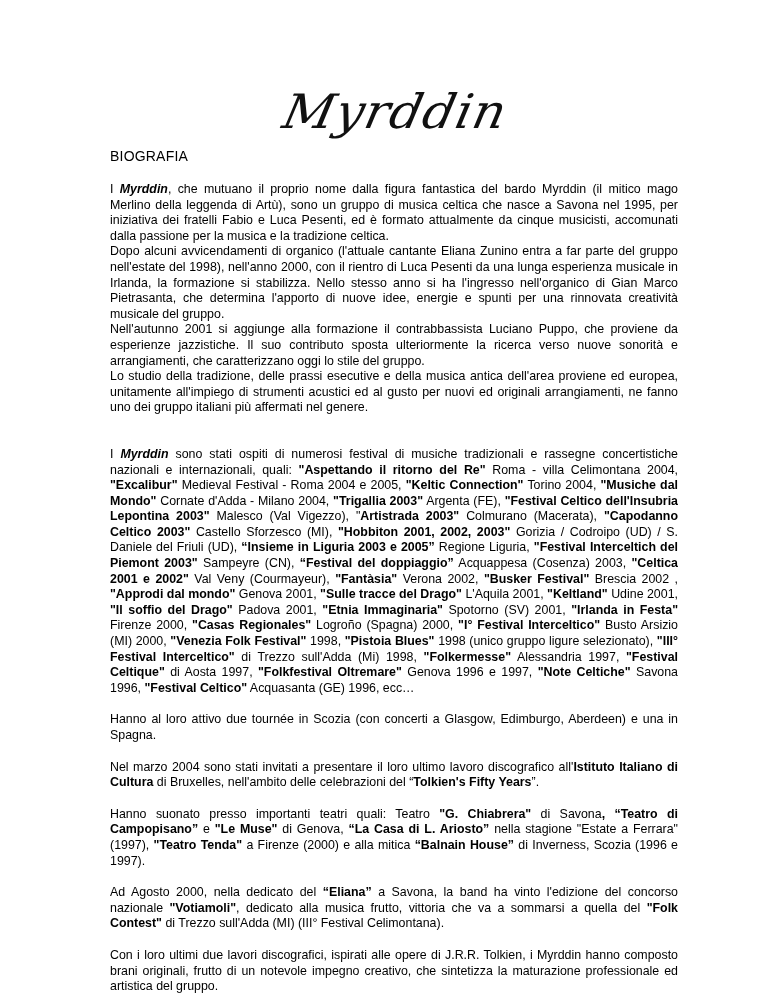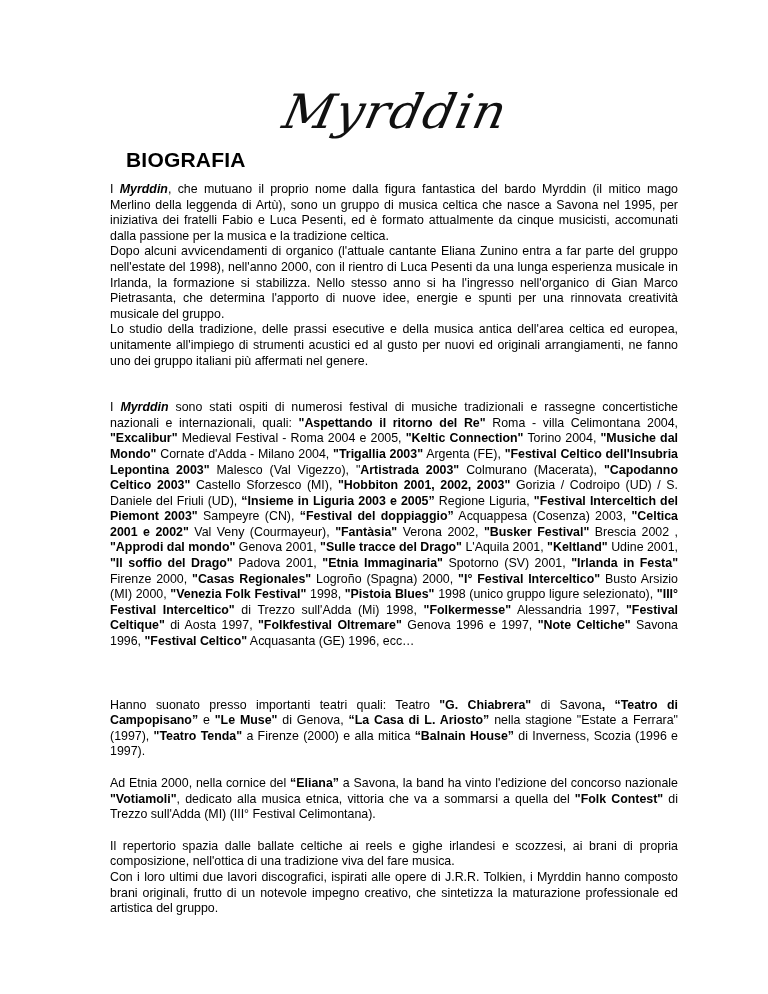--- a/index.html
+++ b/index.html
@@ -1,51 +1,53 @@
 <!DOCTYPE html>
 <html><head>
   <meta charset="utf-8">
   <style>
     html, body { margin: 0; padding: 0; background: #ffffff; }
     body { width: 768px; height: 994px; position: relative; overflow: hidden; }
     .page { position: absolute; left: 110px; top: 0; width: 568px; color: #000; font-family: "Liberation Sans", sans-serif; }
     .logo { position: absolute; left: 160px; top: 82px; width: 250px; height: 60px; font-family: "DejaVu Serif", serif; font-style: italic; font-size: 50px; letter-spacing: 1px; line-height: 60px; color: #111; text-align: center; }
     .logo span { display: inline-block; transform: skewX(-12deg) scaleY(0.95); font-weight: normal; }
-    .heading { position: absolute; left: 16px; top: 148px; font-size: 21px; font-weight: bold; letter-spacing: 0.2px; }
+    .heading { position: absolute; left: 0; top: 148px; font-size: 14px; font-weight: normal; letter-spacing: 0.2px; }
     .body { position: absolute; left: 0; top: 182px; width: 568px; font-size: 12.4px; line-height: 15.6px; }
     p { margin: 0; text-align: justify; }
     .gap { height: 31px; }
     .gap2 { height: 16px; }
     b { font-weight: bold; }
     i { font-style: italic; }
   </style>
 </head>
 <body>
 
 <div class="page">
   <div class="logo"><span>Myrddin</span></div>
   <div class="heading">BIOGRAFIA</div>
 
   <div class="body">
     <p>
       <span>I </span><b><i>Myrddin</i></b><span>, che mutuano il proprio nome dalla figura fantastica del bardo Myrddin (il mitico mago Merlino della leggenda di Artù), sono un gruppo di musica celtica che nasce a Savona nel 1995, per iniziativa dei fratelli Fabio e Luca Pesenti, ed è formato attualmente da cinque musicisti, accomunati dalla passione per la musica e la tradizione celtica.</span>
     </p>
     <p>Dopo alcuni avvicendamenti di organico (l'attuale cantante Eliana Zunino entra a far parte del gruppo nell'estate del 1998), nell'anno 2000, con il rientro di Luca Pesenti da una lunga esperienza musicale in Irlanda, la formazione si stabilizza. Nello stesso anno si ha l'ingresso nell'organico di Gian Marco Pietrasanta, che determina l'apporto di nuove idee, energie e spunti per una rinnovata creatività musicale del gruppo.</p>
-    <p>Lo studio della tradizione, delle prassi esecutive e della musica antica dell'area celtica ed europea, unitamente all'impiego di strumenti acustici ed al gusto per nuovi ed originali arrangiamenti, ne fanno uno dei gruppo italiani più affermati nel genere.</p>
+    <p>Nell'autunno 2001 si aggiunge alla formazione il contrabbassista Luciano Puppo, che proviene da esperienze  jazzistiche. Il suo contributo sposta ulteriormente la ricerca verso nuove sonorità e arrangiamenti, che caratterizzano oggi lo stile del gruppo.</p>
+    <p>Lo studio della tradizione, delle prassi esecutive e della musica antica dell'area proviene ed europea, unitamente all'impiego di strumenti acustici ed al gusto per nuovi ed originali arrangiamenti, ne fanno uno dei gruppo italiani più affermati nel genere.</p>
 
     <div class="gap"></div>
     <p><span>I </span><b style="font-style: italic;">Myrddin</b><span> sono stati ospiti di numerosi festival di musiche tradizionali e rassegne concertistiche nazionali e internazionali, quali: </span><b>"Aspettando il ritorno del Re"</b><span> Roma - villa Celimontana 2004, </span><b>"Excalibur"</b><span> Medieval Festival - Roma 2004 e 2005, </span><b>"Keltic Connection"</b><span> Torino 2004, </span><b>"Musiche dal Mondo"</b><span> Cornate d'Adda - Milano 2004, </span><b>"Trigallia 2003"</b><span> Argenta (FE), </span><b>"Festival Celtico dell'Insubria Lepontina 2003"</b><span> Malesco (Val Vigezzo), "</span><b>Artistrada 2003"</b><span> Colmurano (Macerata), </span><b>"Capodanno Celtico 2003"</b><span> Castello Sforzesco (MI), </span><b>"Hobbiton 2001, 2002, 2003"</b><span> Gorizia / Codroipo (UD) / S. Daniele del Friuli (UD), </span><b>“Insieme in Liguria 2003 e 2005”</b><span> Regione Liguria, </span><b>"Festival Interceltich del Piemont 2003"</b><span> Sampeyre (CN), </span><b>“Festival del doppiaggio”</b><span> Acquappesa (Cosenza) 2003, </span><b>"Celtica 2001 e 2002"</b><span> Val Veny (Courmayeur), </span><b>"Fantàsia"</b><span> Verona 2002, </span><b>"Busker Festival"</b><span> Brescia 2002 , </span><b>"Approdi dal mondo"</b><span> Genova 2001, </span><b>"Sulle tracce del Drago"</b><span> L'Aquila 2001, </span><b>"Keltland"</b><span> Udine 2001, </span><b>"Il soffio del Drago"</b><span> Padova 2001, </span><b>"Etnia Immaginaria"</b><span> Spotorno (SV) 2001, </span><b>"Irlanda in Festa"</b><span> Firenze 2000, </span><b>"Casas Regionales"</b><span> Logroño (Spagna) 2000, </span><b>"I° Festival Interceltico"</b><span> Busto Arsizio (MI) 2000, </span><b>"Venezia Folk Festival"</b><span> 1998, </span><b>"Pistoia Blues"</b><span> 1998 (unico gruppo ligure selezionato), </span><b>"III° Festival Interceltico"</b><span> di Trezzo sull'Adda (Mi) 1998, </span><b>"Folkermesse"</b><span> Alessandria 1997, </span><b>"Festival Celtique"</b><span> di Aosta 1997, </span><b>"Folkfestival Oltremare"</b><span> Genova 1996 e 1997, </span><b>"Note Celtiche"</b><span> Savona 1996, </span><b>"Festival Celtico"</b><span>  Acquasanta (GE) 1996, ecc…</span></p>
 
     <div class="gap2"></div>
+    <p>Hanno al loro attivo due tournée in Scozia (con concerti a Glasgow, Edimburgo, Aberdeen) e una in Spagna.</p>
 
     <div class="gap2"></div>
+    <p><span>Nel marzo 2004 sono stati invitati a presentare il loro ultimo lavoro discografico all'</span><b>Istituto Italiano di Cultura</b><span> di Bruxelles, nell'ambito delle celebrazioni del “</span><b>Tolkien's Fifty Years</b><span>”.</span></p>
 
     <div class="gap2"></div>
     <p><span>Hanno suonato presso importanti teatri quali: Teatro </span><b>"G. Chiabrera"</b><span> di Savona</span><b>, “Teatro di Campopisano”</b><span> e </span><b>"Le Muse"</b><span> di Genova, </span><b>“La Casa di L. Ariosto”</b><span> nella stagione "Estate a Ferrara" (1997), </span><b>"Teatro Tenda"</b><span> a Firenze (2000) e alla mitica </span><b>“Balnain House”</b><span> di Inverness, Scozia (1996 e 1997).</span></p>
 
     <div class="gap2"></div>
-    <p><span>Ad Etnia 2000, nella cornice del </span><b>“Eliana”</b><span> a Savona, la band ha vinto l'edizione del concorso nazionale </span><b>"Votiamoli"</b><span>, dedicato alla musica etnica, vittoria che va a sommarsi a quella del </span><b>"Folk Contest"</b><span> di Trezzo sull'Adda (MI) (III° Festival Celimontana).</span></p>
+    <p><span>Ad Agosto 2000, nella dedicato del </span><b>“Eliana”</b><span> a Savona, la band ha vinto l'edizione del concorso nazionale </span><b>"Votiamoli"</b><span>, dedicato alla musica frutto, vittoria che va a sommarsi a quella del </span><b>"Folk Contest"</b><span> di Trezzo sull'Adda (MI) (III° Festival Celimontana).</span></p>
 
     <div class="gap2"></div>
-    <p>Il repertorio spazia dalle ballate celtiche ai reels e gighe irlandesi e scozzesi, ai brani di propria composizione, nell'ottica di una tradizione viva del fare musica.</p>
     <p>Con i loro ultimi due lavori discografici, ispirati alle opere di J.R.R. Tolkien, i Myrddin hanno composto brani originali, frutto di un notevole impegno creativo, che sintetizza la maturazione professionale ed artistica del gruppo.</p>
   </div>
 </div>
 
 </body></html>

